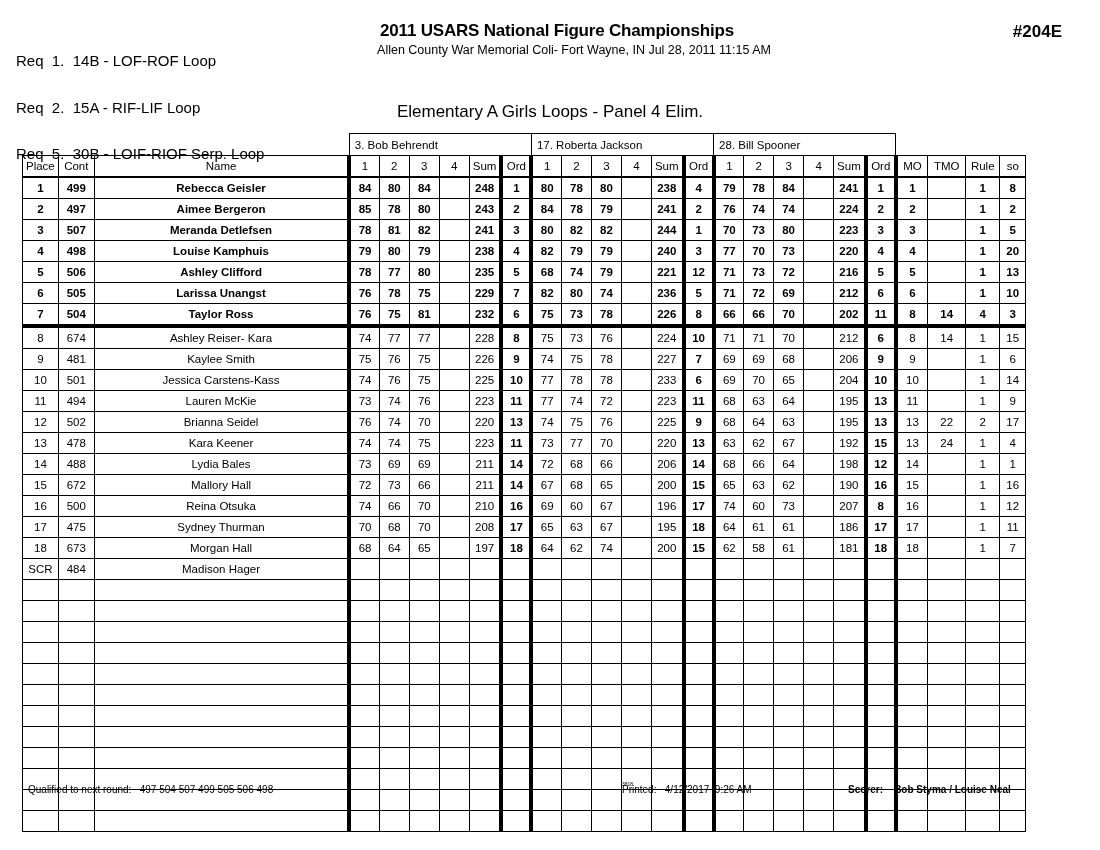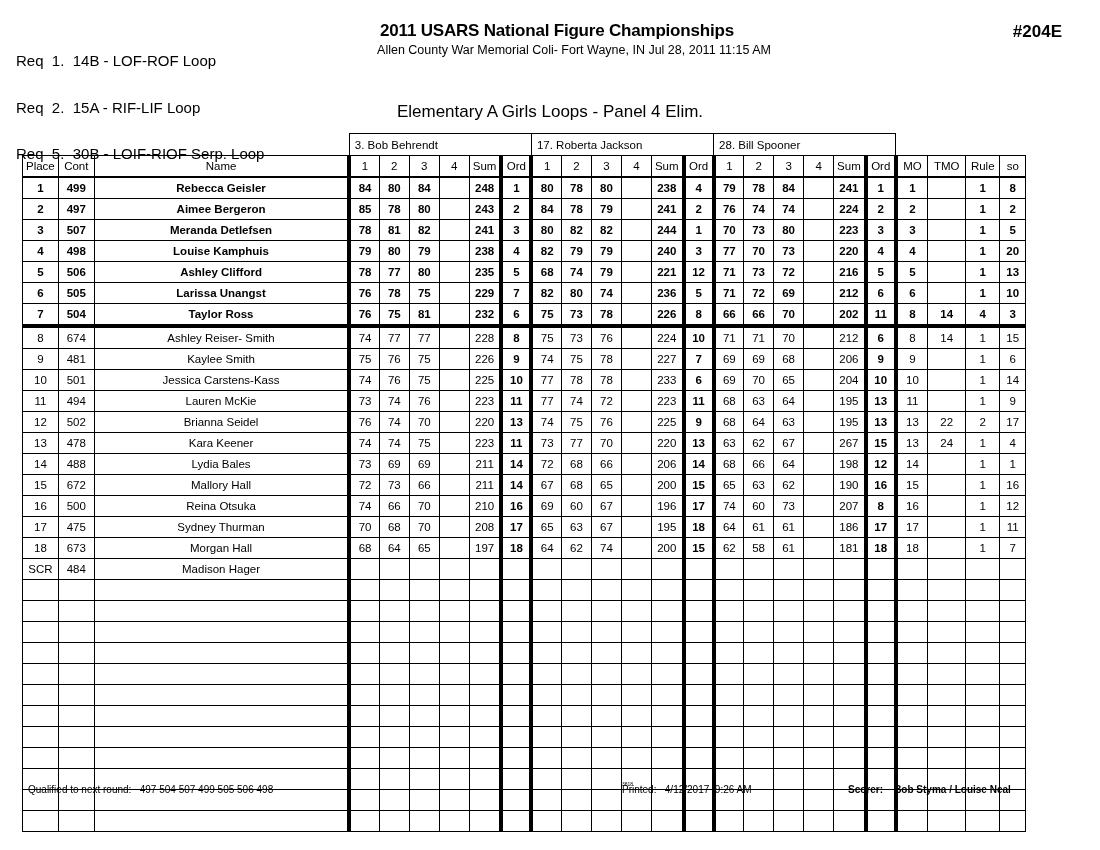--- a/index.html
+++ b/index.html
@@ -359,21 +359,21 @@
             <td class="hv-r">202</td>
             <td class="hv-r" style="font-weight: bold;">11</td>
             <td>8</td>
             <td>14</td>
             <td>4</td>
             <td>3</td>
           </tr>
           <tr>
             <td class="place">8</td>
             <td class="cont">674</td>
-            <td class="lft">Ashley Reiser- Smith</td>
+            <td class="lft">Ashley Reiser- Kara</td>
             <td class="hv-l">74</td>
             <td>77</td>
             <td>77</td>
             <td></td>
             <td class="hv-r">228</td>
             <td class="hv-r" style="font-weight: bold;">8</td>
             <td class="hv-l">75</td>
             <td>73</td>
             <td>76</td>
             <td></td>
@@ -511,21 +511,21 @@
             <td class="hv-l">73</td>
             <td>77</td>
             <td>70</td>
             <td></td>
             <td class="hv-r">220</td>
             <td class="hv-r" style="font-weight: bold;">13</td>
             <td class="hv-l">63</td>
             <td>62</td>
             <td>67</td>
             <td></td>
-            <td class="hv-r">267</td>
+            <td class="hv-r">192</td>
             <td class="hv-r" style="font-weight: bold;">15</td>
             <td>13</td>
             <td>24</td>
             <td>1</td>
             <td>4</td>
           </tr>
           <tr>
             <td class="place">14</td>
             <td class="cont">488</td>
             <td class="lft">Lydia Bales</td>

